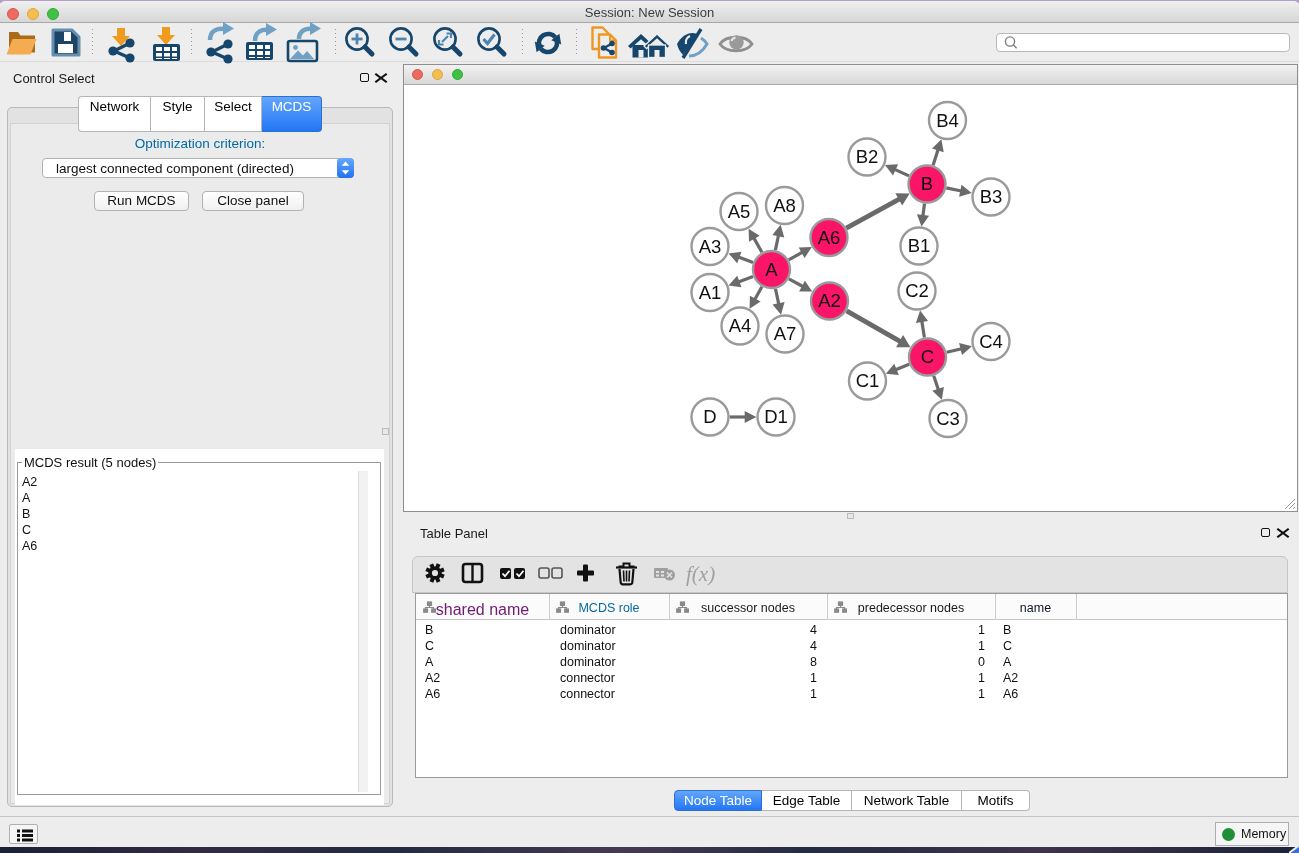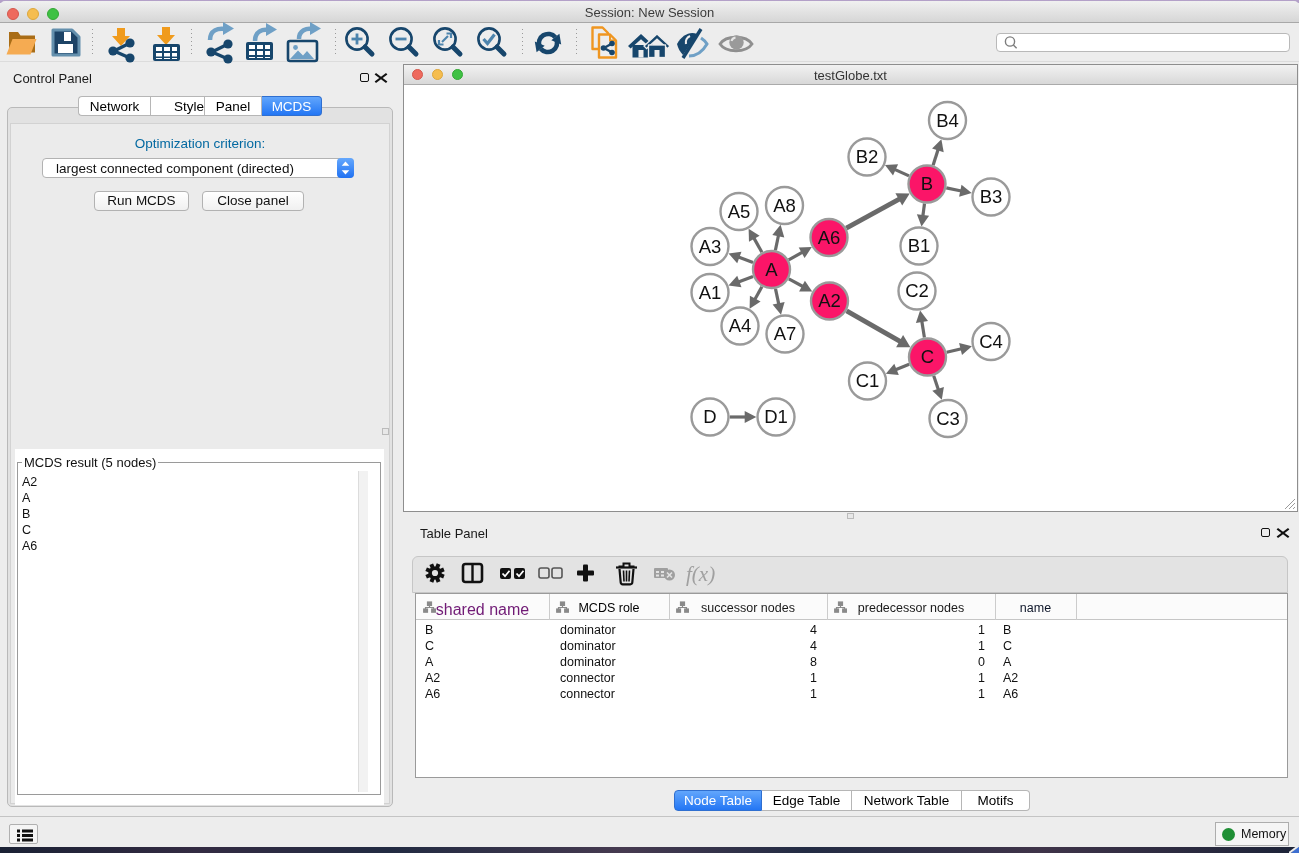--- a/index.html
+++ b/index.html
@@ -157,33 +157,33 @@
 <circle cx="736.5" cy="42.5" r="7.2" fill="#9a9a9a"></circle>
 <path d="M731.5,41 a5,5 0 0 1 4,-3.5" fill="none" stroke="#e6e6e6" stroke-width="2"></path>
 </svg>
 
 <div class="abs" style="left:996px;top:33px;width:294px;height:19px;background:#fff;border:1px solid #b9b9b9;border-radius:4px">
 <svg width="16" height="15" viewBox="0 0 16 15" style="margin:1px 0 0 6px">
       <circle cx="7" cy="6.5" r="4.6" fill="none" stroke="#7d7d7d" stroke-width="1.4"></circle>
       <line x1="10.4" y1="10" x2="13.6" y2="13.2" stroke="#7d7d7d" stroke-width="1.4"></line>
     </svg>
 </div>
-<div class="abs" style="left:13px;top:71px;font-size:13px;color:#1a1a1a">Control Panel</div>
+<div class="abs" style="left:13px;top:71px;font-size:13px;color:#1a1a1a">Control Select</div>
 <div class="abs" style="left:360px;top:73px;width:9px;height:9px;border:1.6px solid #111;border-radius:2px"></div>
 <svg class="abs" style="left:374px;top:72px" width="14" height="12" viewBox="0 0 14 12">
     <path d="M2,1 L7,4.7 12,1 13.4,2.4 8.7,6 13.4,9.6 12,11 7,7.3 2,11 0.6,9.6 5.3,6 0.6,2.4 z" fill="#111"></path>
   </svg>
 
 <div class="abs" style="left:7px;top:107px;width:386px;height:700px;background:#e2e2e2;border:1px solid #b9b9b9;border-radius:5px"></div>
 <div class="abs" style="left:10px;top:123px;width:380px;height:681px;background:#ebebeb;border:1px solid #d2d2d2"></div>
 
-<div class="abs" style="left:78px;top:96px;height:20px;display:flex;font-size:13.5px">
+<div class="abs" style="left:78px;top:96px;height:36px;display:flex;font-size:13.5px">
  <div style="width:72px;background:#fff;border:1px solid #b6b6b6;border-right:none;border-radius:4px 0 0 4px;text-align:center;line-height:19px">Network</div>
- <div style="width:54px;background:#fff;border:1px solid #b6b6b6;border-right:none;text-align:right;line-height:19px">Style</div>
- <div style="width:58px;background:#fff;border:1px solid #b6b6b6;text-align:center;line-height:19px">Panel</div>
+ <div style="width:54px;background:#fff;border:1px solid #b6b6b6;border-right:none;text-align:center;line-height:19px">Style</div>
+ <div style="width:58px;background:#fff;border:1px solid #b6b6b6;text-align:center;line-height:19px">Select</div>
  <div style="width:60px;background:linear-gradient(#62a6fc,#2376f4);border:1px solid #2f6fd0;border-left:none;border-radius:0 4px 4px 0;color:#fff;text-align:center;line-height:19px">MCDS</div>
 </div>
 <div class="abs" style="left:0;top:136px;width:400px;text-align:center;font-size:13.5px;color:#0369a1">Optimization criterion:</div>
 
 <div class="abs" style="left:42px;top:158px;width:312px;height:20px;background:#fff;border:1px solid #b2b2b2;border-radius:4px">
  <div style="position:absolute;left:13px;top:2px;font-size:13.5px;color:#111">largest connected component (directed)</div>
  <div style="position:absolute;right:-1px;top:-1px;width:17px;height:20px;background:linear-gradient(#65a8fd,#2071f2);border-radius:4px">
   <svg width="17" height="20" viewBox="0 0 17 20">
         <path d="M8.5,3.5 l3.8,4.2 h-7.6 z" fill="#fff"></path>
         <path d="M8.5,16.5 l3.8,-4.2 h-7.6 z" fill="#fff"></path>
@@ -201,21 +201,20 @@
 </div>
 <div class="abs" style="left:358px;top:471px;width:10px;height:321px;background:#f2f2f2;border-left:1px solid #dcdcdc"></div>
 
 <div class="abs" style="left:382px;top:428px;width:7px;height:7px;background:#e8e8e8;border:1px solid #bbb"></div>
 
 <div class="abs" style="left:403px;top:64px;width:895px;height:448px;background:#fff;border:1px solid #8e8e8e">
  <div style="height:20px;background:linear-gradient(#f2f2f2,#d8d8d8);border-bottom:1px solid #aaa;position:relative;border-radius:1px 1px 0 0">
   <div class="tl" style="left:8px;top:4px;width:11px;height:11px;background:#ee6a5e;border:1px solid #d4584d"></div>
   <div class="tl" style="left:28px;top:4px;width:11px;height:11px;background:#f5bd4f;border:1px solid #dda73c"></div>
   <div class="tl" style="left:48px;top:4px;width:11px;height:11px;background:#3fc144;border:1px solid #34a835"></div>
-  <div style="position:absolute;left:0;width:100%;top:3px;text-align:center;font-size:13px;color:#333">testGlobe.txt</div>
  </div>
  <svg width="893" height="426" viewBox="404 86 893 426" style="position:absolute;left:0;top:21px">
 <line x1="761.9" y1="252.3" x2="753.8" y2="237.9" stroke="#6a6a6a" stroke-width="3.2"></line>
 <polygon points="748.6,228.7 759.6,235.8 749.0,241.8" fill="#6a6a6a"></polygon>
 <line x1="775.4" y1="250.2" x2="778.5" y2="235.2" stroke="#6a6a6a" stroke-width="3.2"></line>
 <polygon points="780.6,224.8 784.3,237.4 772.3,235.0" fill="#6a6a6a"></polygon>
 <line x1="753.0" y1="262.6" x2="738.4" y2="257.1" stroke="#6a6a6a" stroke-width="3.2"></line>
 <polygon points="728.5,253.4 741.5,251.7 737.2,263.2" fill="#6a6a6a"></polygon>
 <line x1="753.0" y1="276.4" x2="738.4" y2="281.9" stroke="#6a6a6a" stroke-width="3.2"></line>
 <polygon points="728.5,285.6 737.2,275.8 741.5,287.3" fill="#6a6a6a"></polygon>
@@ -387,21 +386,21 @@
   </svg>
 <div class="abs" style="left:416px;top:601px;width:133px;text-align:center;font-size:16px;color:#701a75">shared name</div>
 <svg width="13" height="12" viewBox="0 0 13 12" style="position:absolute;left:556px;top:601px">
     <g fill="none" stroke="#8a8a8a" stroke-width="1.2">
       <rect x="4.5" y="1" width="4" height="3.4" fill="#8a8a8a"></rect>
       <path d="M6.5,4.5 v2 M2.5,9 v-2.5 h8 v2.5"></path>
       <rect x="0.7" y="8" width="3.8" height="3.2" fill="#8a8a8a"></rect>
       <rect x="8.7" y="8" width="3.8" height="3.2" fill="#8a8a8a"></rect>
     </g>
   </svg>
-<div class="abs" style="left:549px;top:601px;width:120px;text-align:center;font-size:12.5px;color:#000000">MCDS role</div>
+<div class="abs" style="left:549px;top:601px;width:120px;text-align:center;font-size:12.5px;color:#0369a1">MCDS role</div>
 <svg width="13" height="12" viewBox="0 0 13 12" style="position:absolute;left:676px;top:601px">
     <g fill="none" stroke="#8a8a8a" stroke-width="1.2">
       <rect x="4.5" y="1" width="4" height="3.4" fill="#8a8a8a"></rect>
       <path d="M6.5,4.5 v2 M2.5,9 v-2.5 h8 v2.5"></path>
       <rect x="0.7" y="8" width="3.8" height="3.2" fill="#8a8a8a"></rect>
       <rect x="8.7" y="8" width="3.8" height="3.2" fill="#8a8a8a"></rect>
     </g>
   </svg>
 <div class="abs" style="left:669px;top:601px;width:158px;text-align:center;font-size:12.5px;color:#1a1a1a">successor nodes</div>
 <svg width="13" height="12" viewBox="0 0 13 12" style="position:absolute;left:834px;top:601px">

